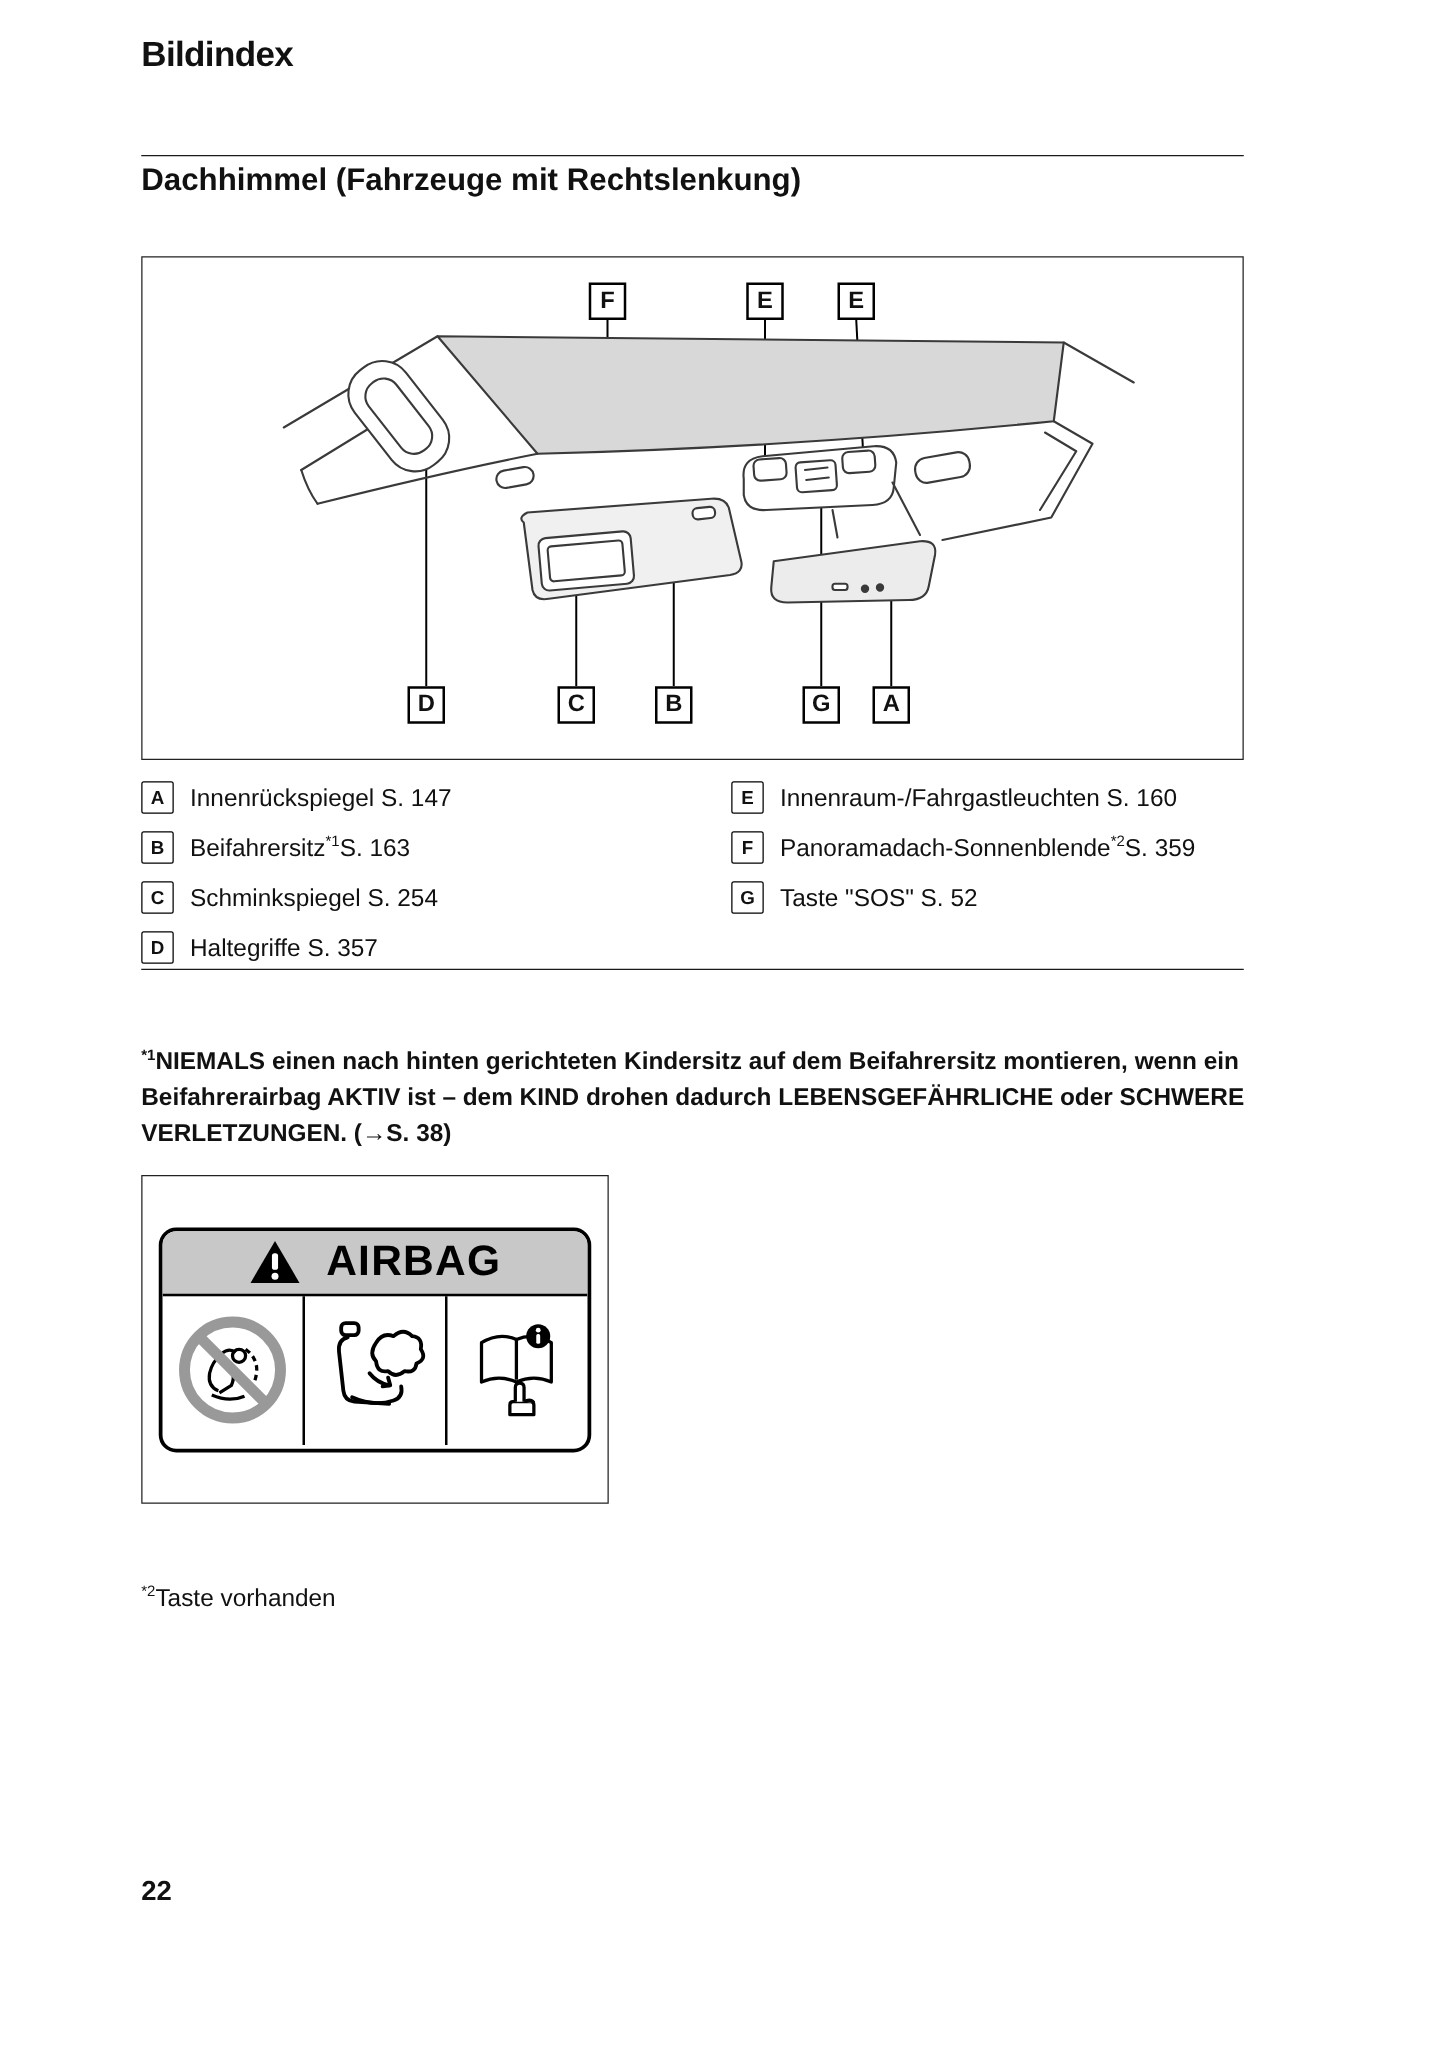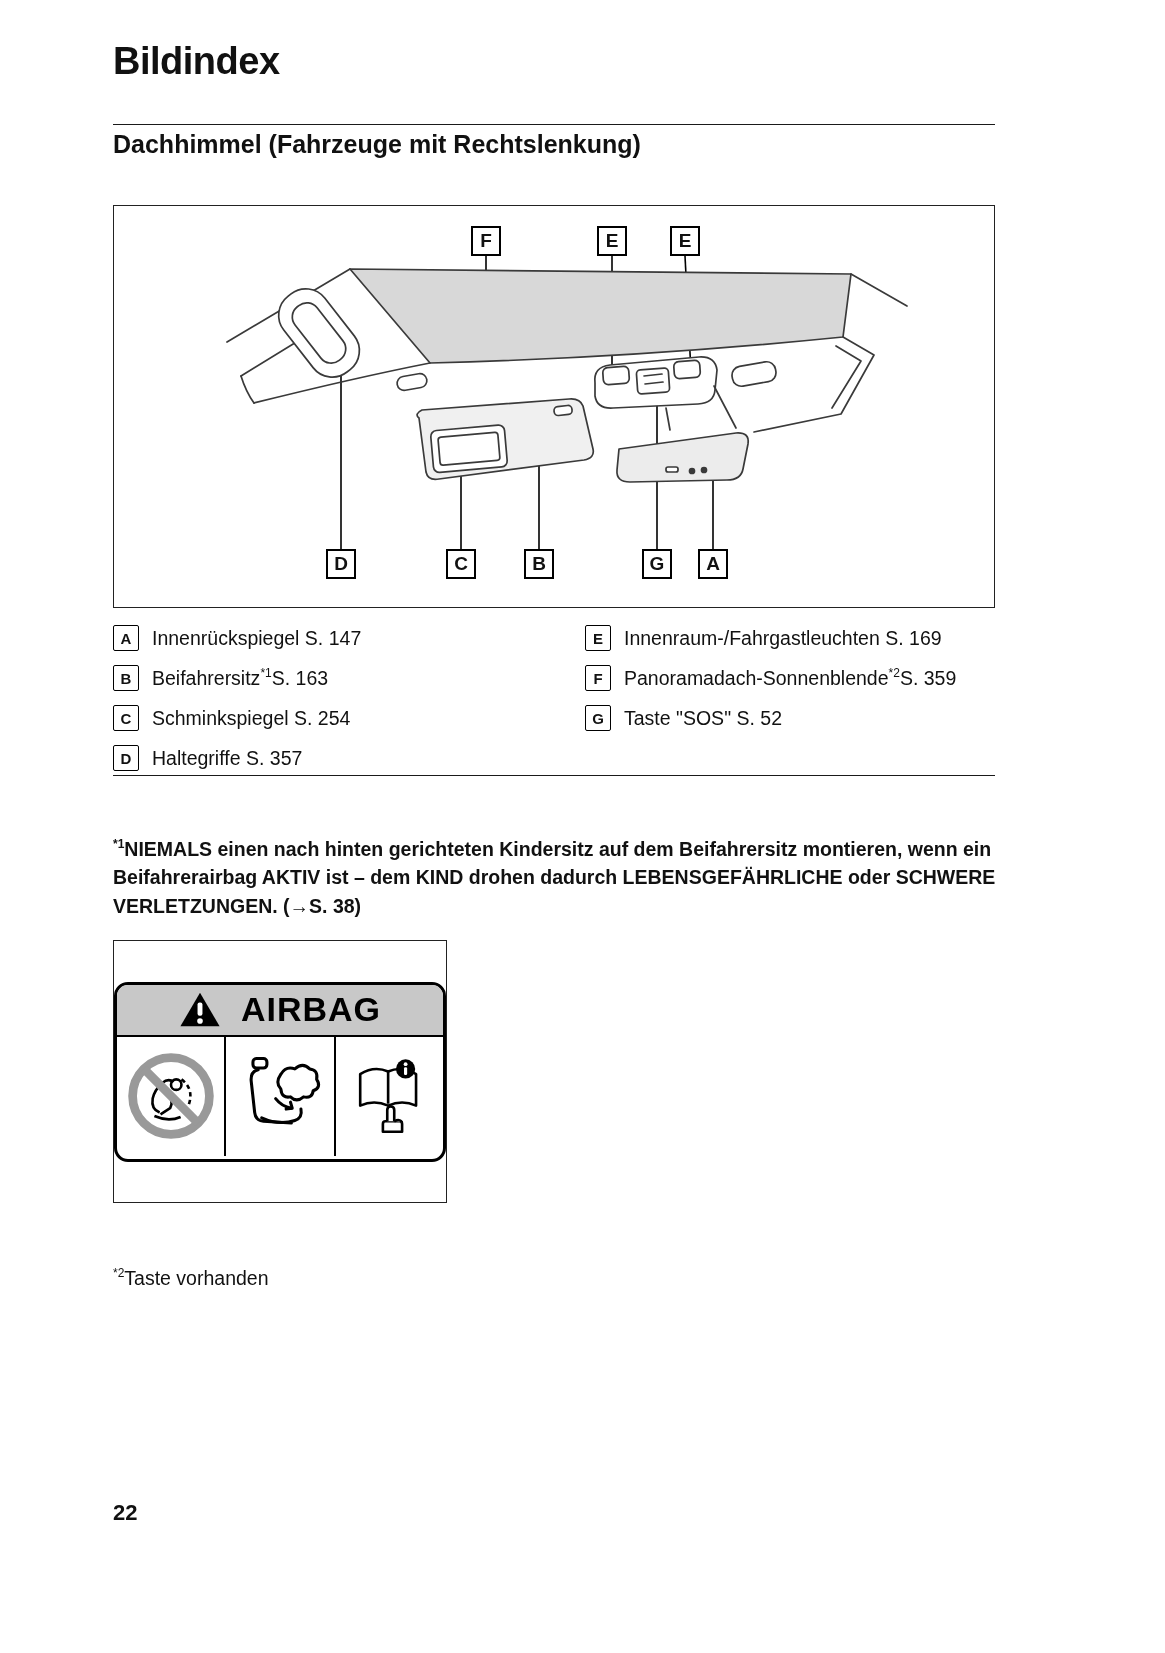--- a/index.html
+++ b/index.html
@@ -1,20 +1,20 @@
 <!DOCTYPE html>
 <html><head>
 <meta charset="utf-8">
 <style>
   html,body{margin:0;padding:0;}
   body{
     width:1165px;height:1653px;position:relative;background:#ffffff;
     font-family:"Liberation Sans", sans-serif;color:#111;
   }
-  #title{position:absolute;left:113px;top:40px;font-size:38px;font-weight:bold;letter-spacing:-0.5px;}
+  #title{position:absolute;left:113px;top:28px;font-size:28px;font-weight:bold;letter-spacing:-0.5px;}
   .rule{position:absolute;left:113px;width:882px;border-top:1.6px solid #1a1a1a;height:0;}
   #rule1{top:124px;}
   #rule2{top:775px;}
   #section-heading{position:absolute;left:113px;top:130px;font-size:25px;font-weight:bold;}
   #diagram-box{position:absolute;left:113px;top:205px;width:880px;height:401px;border:1.5px solid #222;background:#fff;}
   #diagram-box svg{position:absolute;left:0;top:0;width:100%;height:100%;}
   .dlabel{
     position:absolute;width:30px;height:30px;border:2px solid #000;background:#fff;
     display:flex;align-items:center;justify-content:center;font-size:19px;font-weight:bold;box-sizing:border-box;
   }
@@ -24,21 +24,21 @@
   #legend-right{left:472px;width:430px;}
   .legend-item{height:40px;display:flex;align-items:center;font-size:19.5px;}
   .keybox{
     width:26px;height:26px;border:1.6px solid #000;border-radius:2px;box-sizing:border-box;
     display:inline-flex;align-items:center;justify-content:center;
     font-size:15px;font-weight:bold;margin-right:13px;flex:0 0 auto;
   }
   .legend-text sup, .fnote sup{font-size:12px;}
   #footnote1{position:absolute;left:113px;top:810px;width:895px;font-size:19.5px;line-height:29px;font-weight:bold;}
   #airbag-box{
-    position:absolute;left:113px;top:940px;width:334px;height:263px;border:1.5px solid #222;
+    position:absolute;left:113px;top:940px;width:374px;height:263px;border:1.5px solid #222;
     display:flex;align-items:center;justify-content:center;box-sizing:border-box;
   }
   #airbag-label{width:340px;height:174px;border:3px solid #000;border-radius:14px;overflow:hidden;background:#fff;}
   #airbag-header{
     height:50px;background:#c8c8c8;border-bottom:2.5px solid #000;
     display:flex;align-items:center;justify-content:center;gap:20px;
   }
   #airbag-title{font-size:34px;font-weight:bold;letter-spacing:1px;color:#000;}
   #airbag-body{display:flex;height:119px;}
   .airbag-cell{flex:1;border-right:2.5px solid #000;display:flex;align-items:center;justify-content:center;}
@@ -136,21 +136,21 @@
       <span class="legend-text"><span>Schminkspiegel S. 254</span><sup></sup><span></span></span>
     </div>
     <div class="legend-item">
       <span class="keybox">D</span>
       <span class="legend-text"><span>Haltegriffe S. 357</span><sup></sup><span></span></span>
     </div>
   </div>
   <div id="legend-right" class="legend-col">
     <div class="legend-item">
       <span class="keybox">E</span>
-      <span class="legend-text"><span>Innenraum-/Fahrgastleuchten S. 169</span><sup></sup><span></span></span>
+      <span class="legend-text"><span>Innenraum-/Fahrgastleuchten S. 160</span><sup></sup><span></span></span>
     </div>
     <div class="legend-item">
       <span class="keybox">F</span>
       <span class="legend-text"><span>Panoramadach-Sonnenblende</span><sup>*2</sup><span>S. 359</span></span>
     </div>
     <div class="legend-item">
       <span class="keybox">G</span>
       <span class="legend-text"><span>Taste "SOS" S. 52</span><sup></sup><span></span></span>
     </div>
   </div>

